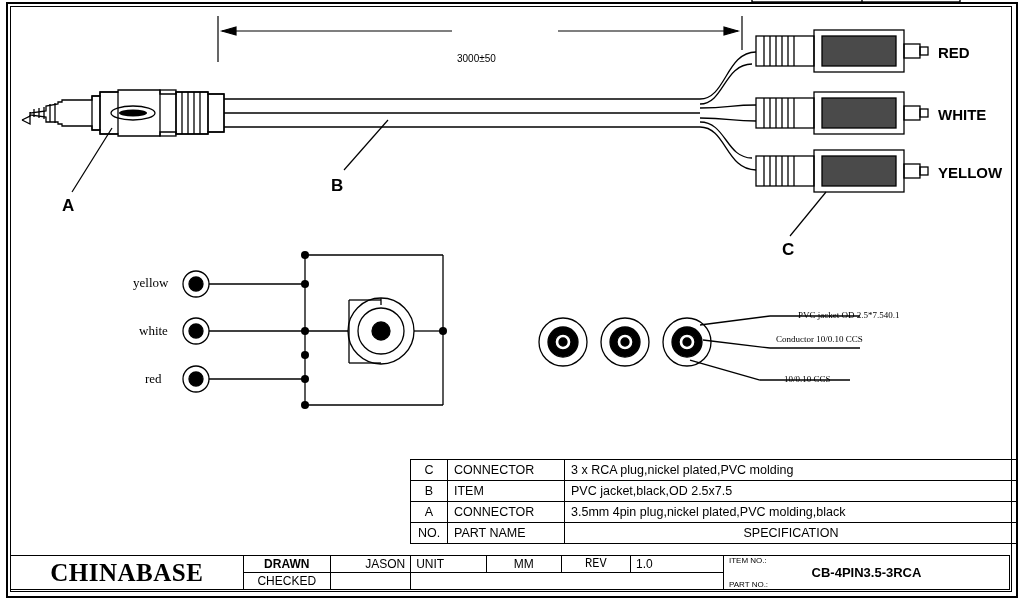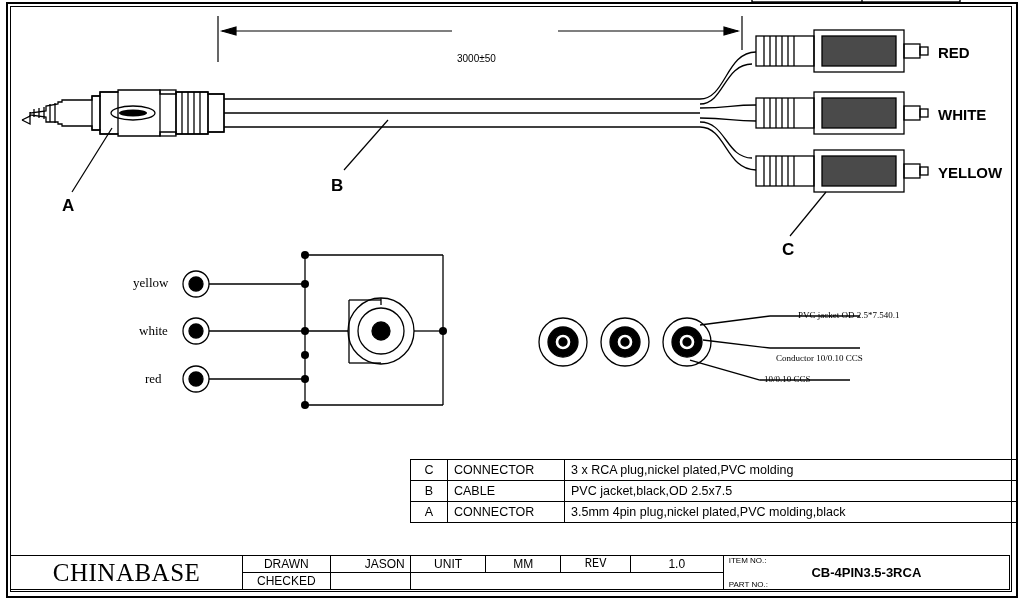--- a/index.html
+++ b/index.html
@@ -12,21 +12,21 @@
   .callout{position:absolute;font-weight:bold;font-size:17px;}
   .smalltxt{position:absolute;font-family:"Liberation Serif",serif;font-size:9px;}
   .pinlbl{position:absolute;font-family:"Liberation Serif",serif;font-size:13px;}
   .dim{position:absolute;font-size:10px;margin-top:41px;}
   table{border-collapse:collapse;}
   .spec{position:absolute;left:410px;top:459px;font-size:12.5px;}
   .spec td{border:1px solid #000;height:20px;padding:0 6px;white-space:nowrap;}
   .spec td.c{text-align:center;}
   .tb{position:absolute;left:10px;top:555px;width:1000px;font-size:12px;}
   .tb td{border:1px solid #000;padding:0 5px;}
-  .company{font-family:"Liberation Serif",serif;font-size:25px;font-weight:normal;letter-spacing:.5px;}
+  .company{font-family:"Liberation Serif",serif;font-size:25px;font-weight:bold;letter-spacing:.5px;}
   .itemno{font-weight:bold;font-size:13px;text-align:center;}
   .tiny{font-size:8px;}
 </style>
 </head>
 <body>
 
 <div id="sheet">
   <div class="frame"></div>
   <div class="frame2"></div>
 
@@ -197,53 +197,58 @@
 
   <div class="lbl" style="left:938px;top:44px;font-size:15px;">RED</div>
   <div class="lbl" style="left:938px;top:106px;font-size:15px;">WHITE</div>
   <div class="lbl" style="left:938px;top:164px;font-size:15px;">YELLOW</div>
 
   <div class="pinlbl" style="left:133px;top:275px;">yellow</div>
   <div class="pinlbl" style="left:139px;top:323px;">white</div>
   <div class="pinlbl" style="left:145px;top:371px;">red</div>
 
   <div class="smalltxt" style="left:776px;top:310px;margin-left:22px;">PVC jacket OD 2.5*7.540.1</div>
-  <div class="smalltxt" style="left:776px;top:353px;">Conductor 10/0.10 CCS</div>
-  <div class="smalltxt" style="left:764px;top:374px;">10/0.10 CCS</div>
+  <div class="smalltxt" style="left:776px;top:334px;">Conductor 10/0.10 CCS</div>
+  <div class="smalltxt" style="left:784px;top:374px;">10/0.10 CCS</div>
 
   <table class="spec">
     <tbody>
         <tr>
       <td class="c" style="width:24px">C</td>
       <td style="width:104px">CONNECTOR</td>
       <td style="width:440px">3 x RCA plug,nickel plated,PVC molding</td>
     </tr>
     <tr>
       <td class="c">B</td>
-      <td>CABLE</td>
+      <td>ITEM</td>
       <td>PVC jacket,black,OD 2.5x7.5</td>
     </tr>
     <tr>
       <td class="c">A</td>
       <td>CONNECTOR</td>
       <td>3.5mm 4pin plug,nickel plated,PVC molding,black</td>
+    </tr>
+    <tr>
+      <td class="c">NO.</td>
+      <td>PART NAME</td>
+      <td class="c">SPECIFICATION</td>
     </tr>
   </tbody>
     </table>
 
   <table class="tb">
     <tbody>
         <tr>
       <td rowspan="2" style="width:228px;text-align:center;" class="company">CHINABASE</td>
-      <td class="c" style="width:78px;text-align:center;">DRAWN</td>
+      <td class="c" style="width:78px;text-align:center;font-weight:bold;">DRAWN</td>
       <td style="width:72px;text-align:right;">JASON</td>
-      <td style="width:68px;text-align:center;">UNIT</td>
+      <td style="width:68px;">UNIT</td>
       <td style="width:68px;text-align:center;">MM</td>
       <td style="width:62px;text-align:center;font-family:Liberation Mono, monospace;">REV</td>
-      <td style="width:88px;text-align:center;">1.0</td>
+      <td style="width:88px;">1.0</td>
       <td rowspan="2" style="width:296px;margin-top:18px;">
         <div class="tiny">ITEM NO.:</div>
         <div class="itemno">CB-4PIN3.5-3RCA</div>
         <div class="tiny">PART NO.:</div>
       </td>
     </tr>
     <tr>
       <td style="text-align:center;">CHECKED</td>
       <td></td>
       <td colspan="4">&nbsp;</td>

